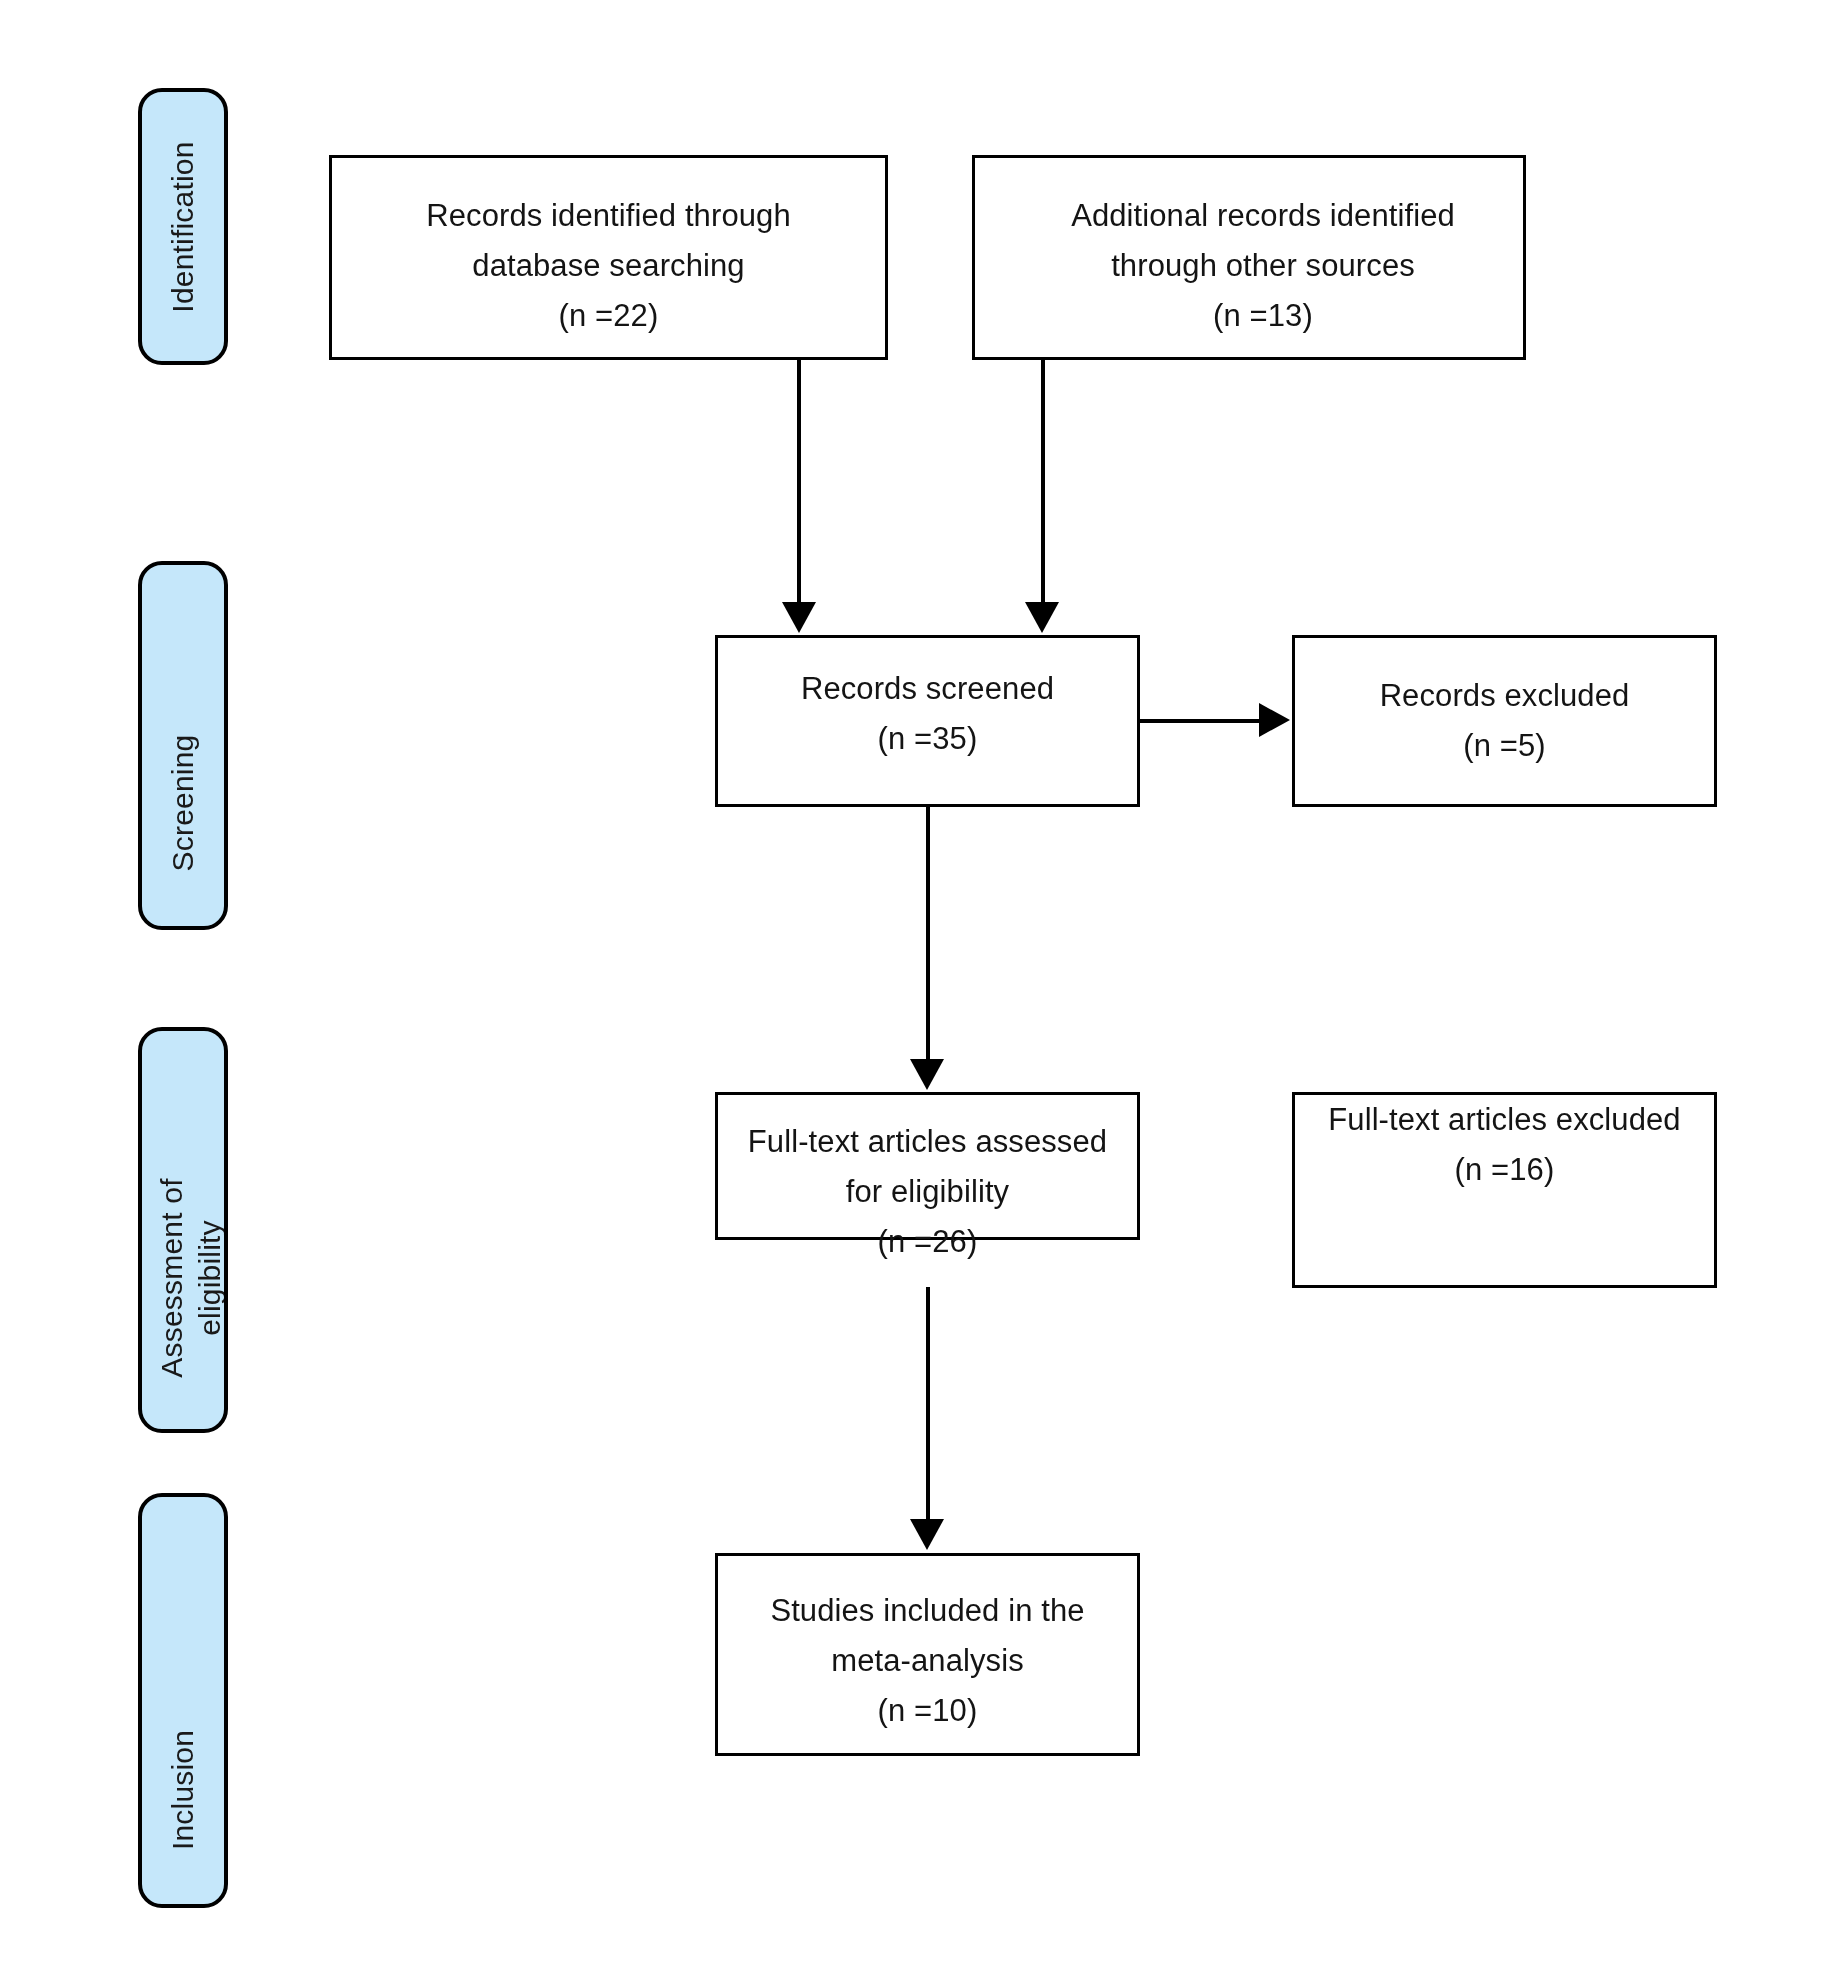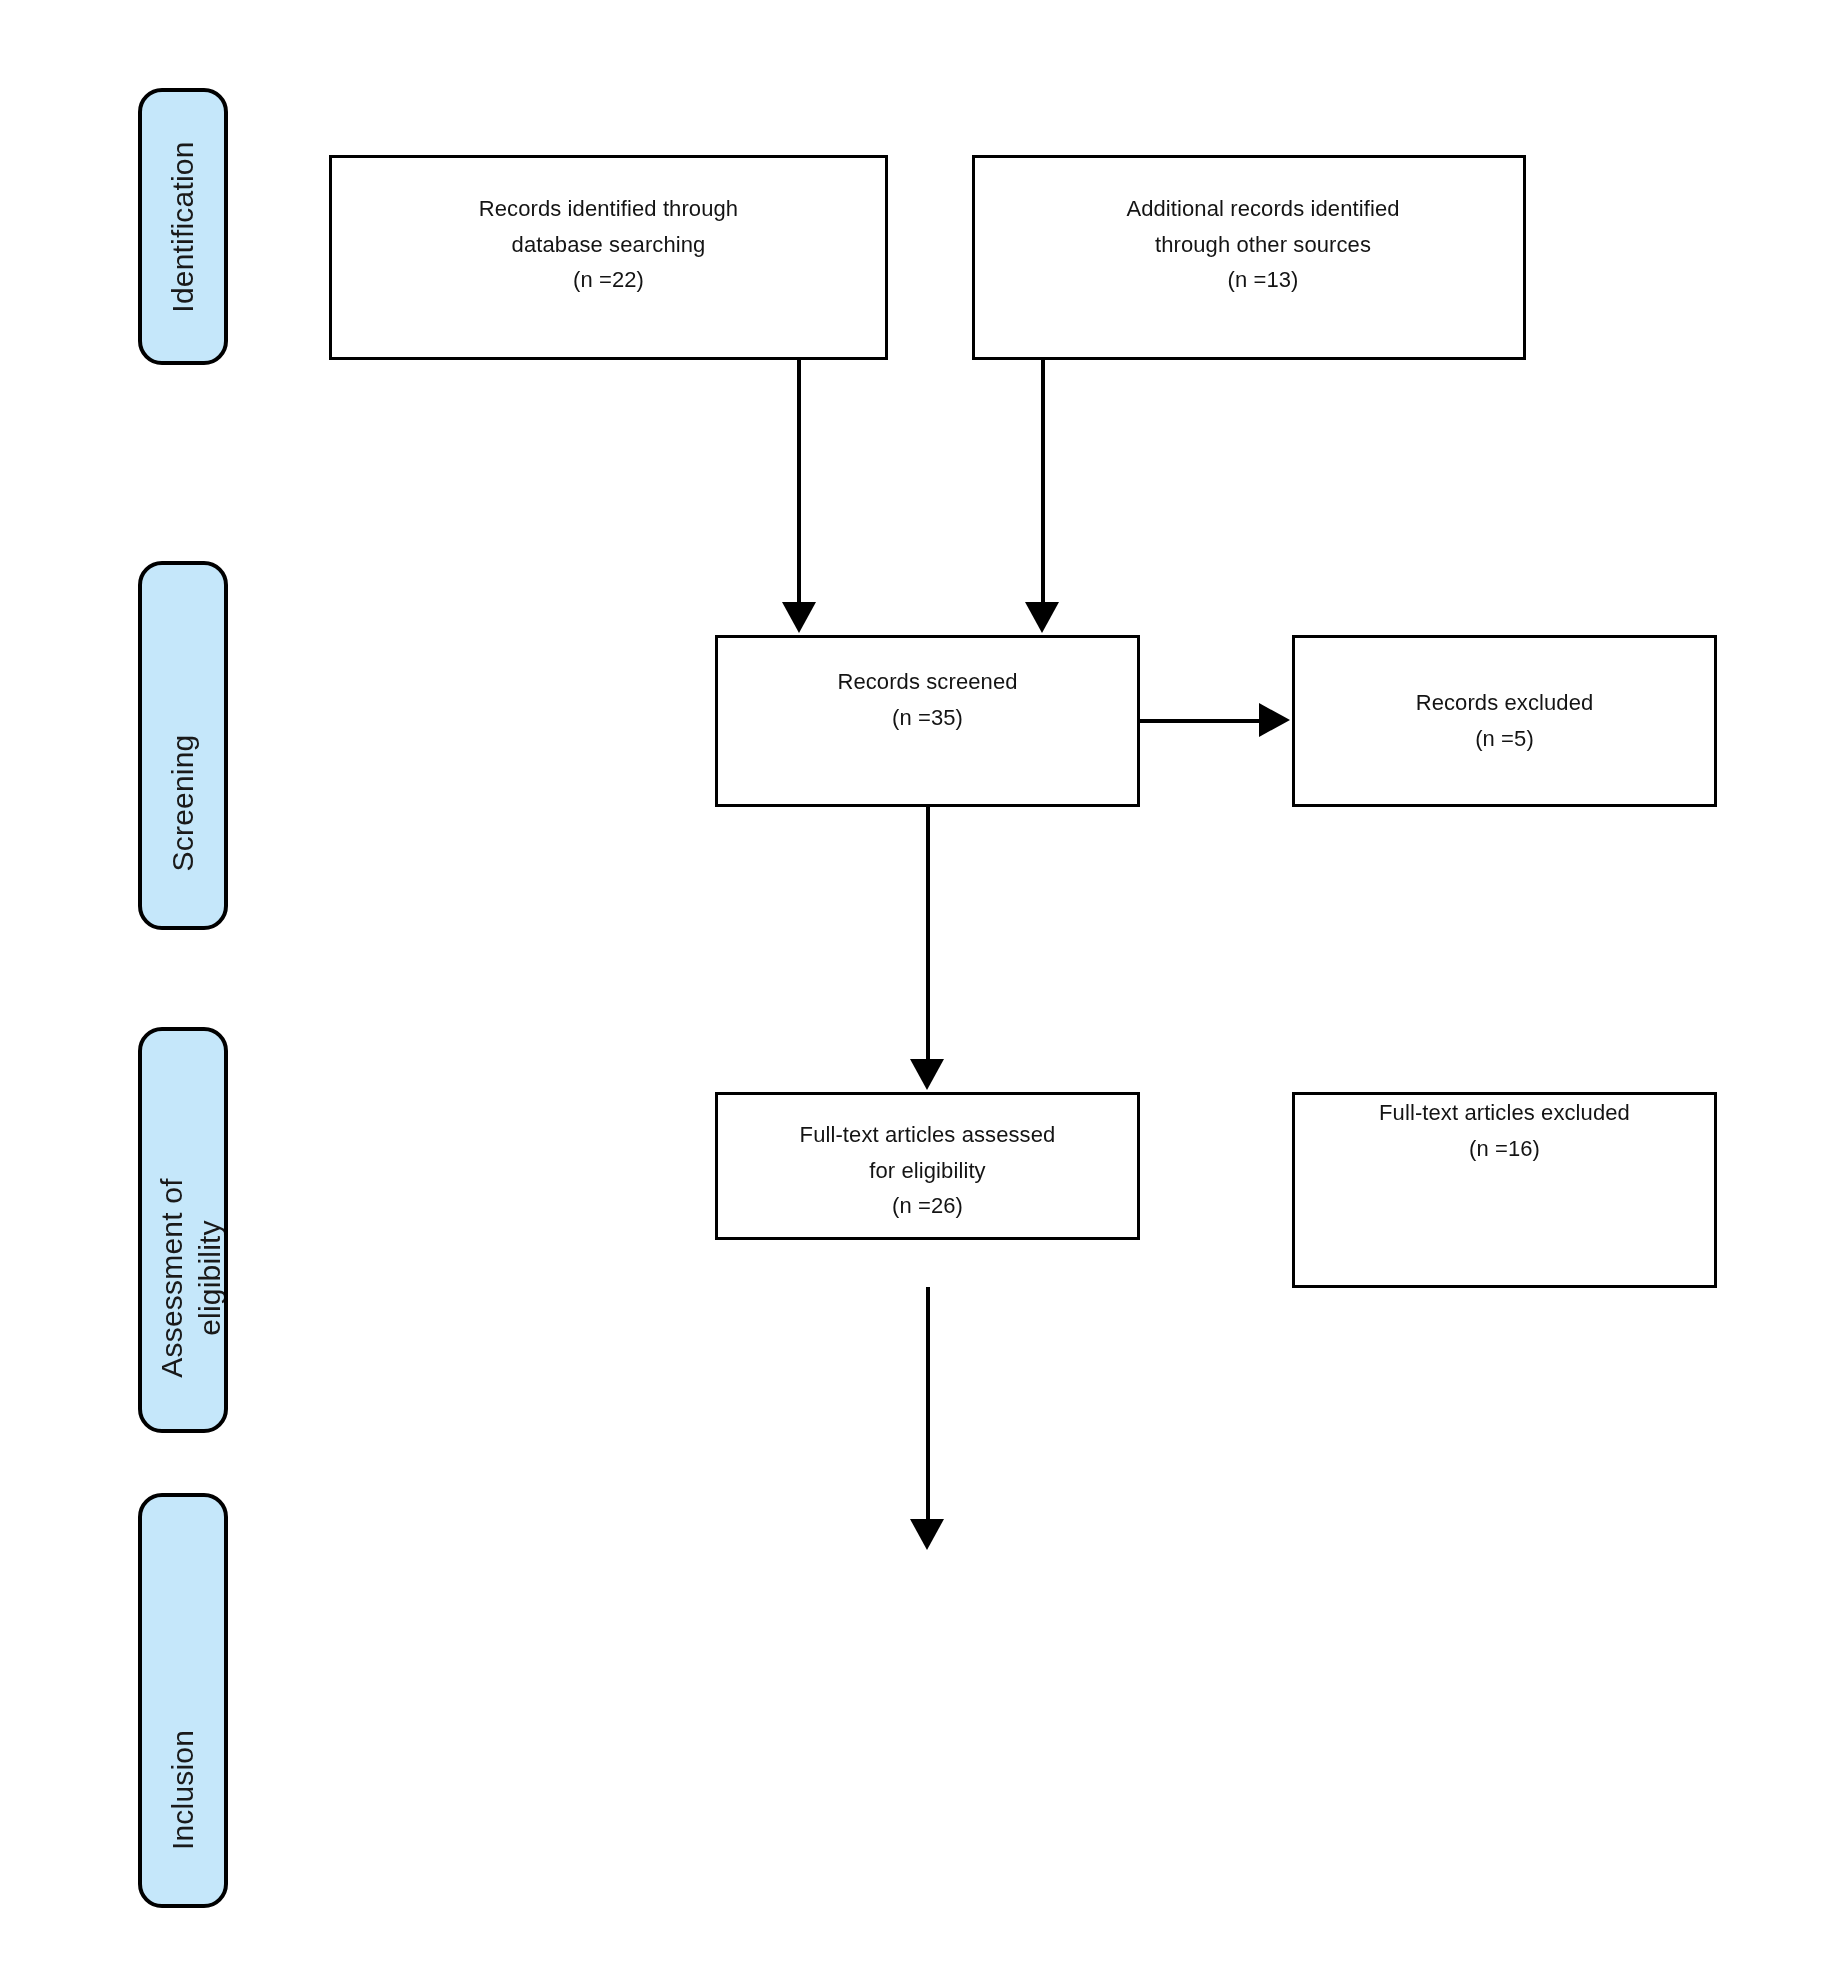--- a/index.html
+++ b/index.html
@@ -59,21 +59,21 @@
   .flow-box {
     position: absolute;
     box-sizing: border-box;
     background: #ffffff;
     border: 3.7px solid #000000;
     display: flex;
     flex-direction: column;
     align-items: center;
   }
   .flow-box .box-text {
-    font-size: 22px;
+    font-size: 31px;
     line-height: 1.62;
     color: #141414;
     text-align: center;
     white-space: pre-line;
     letter-spacing: 0.1px;
   }
 
   
   .conn-v {
     position: absolute;
@@ -165,15 +165,20 @@
   </div>
 
   <div class="flow-box" style="left:1292px; top:1092px; width:425px; height:196px; justify-content:flex-start; ">
     <div class="box-text">Full-text articles excluded
 (n =16)</div>
   </div>
 
   <div class="conn-v" style="left:926px; top:1287px; width:3.7px; height:234px;"></div>
   <div class="arrow-down" style="left:910px; top:1519px;"></div>
 
+  <div class="flow-box" style="left:715px; top:1553px; width:425px; height:203px; justify-content:flex-start; padding-top:29.5px;">
+    <div class="box-text">Studies included in the
+meta-analysis
+(n =10)</div>
+  </div>
 
 </div>
 
 
 </body></html>

